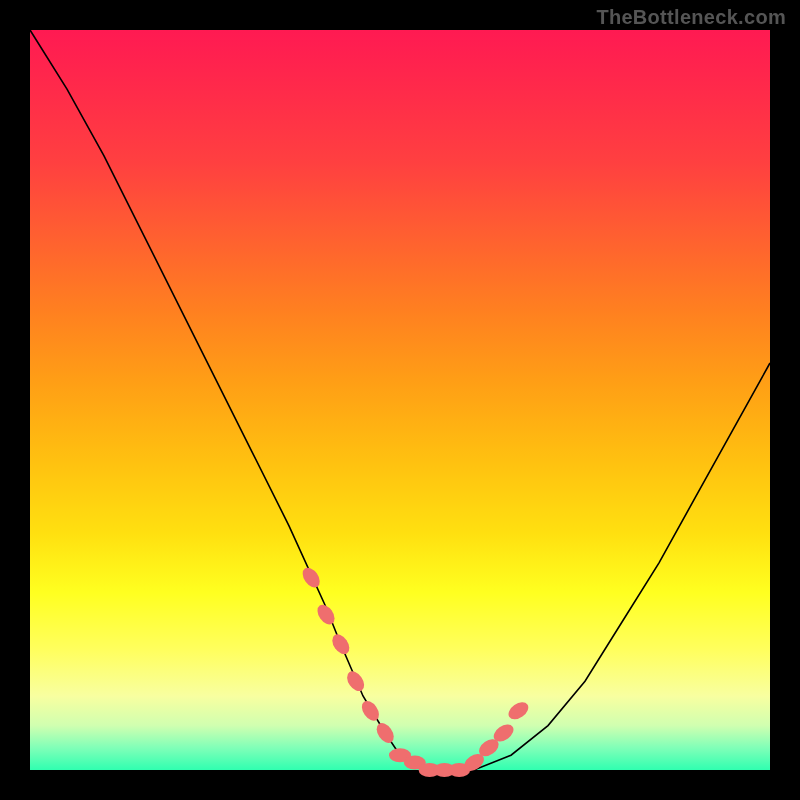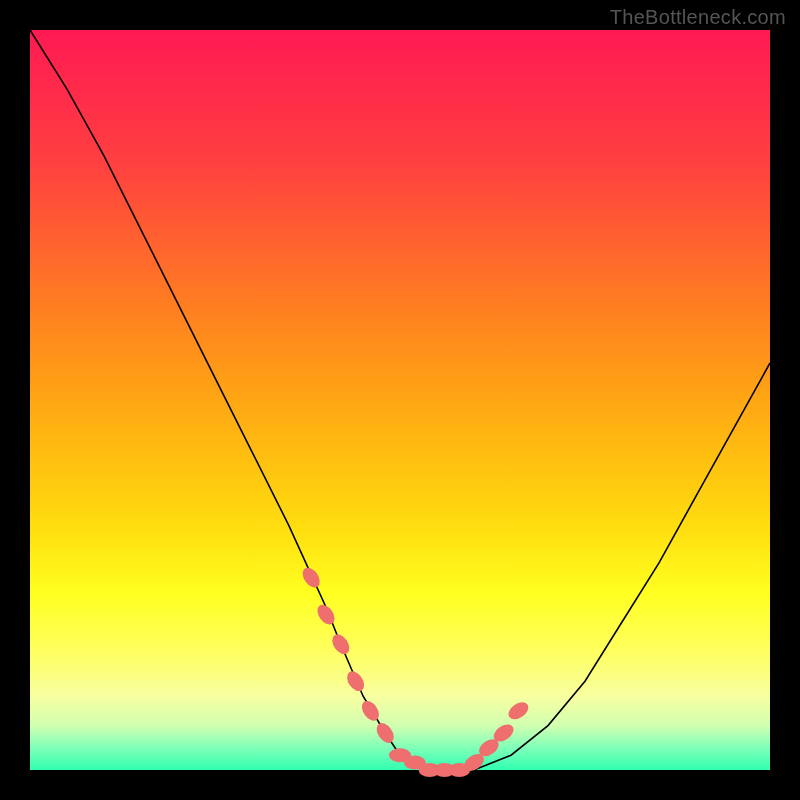--- a/index.html
+++ b/index.html
@@ -10,21 +10,21 @@
     position: relative;
     font-family: Arial, sans-serif;
     overflow: hidden;
   }
   .watermark {
     position: absolute;
     top: 6px;
     right: 14px;
     color: #555;
     font-size: 20px;
-    font-weight: 400;
+    font-weight: 700;
     letter-spacing: 0.3px;
     z-index: 10;
   }
   .plot-area {
     position: absolute;
     left: 30px;
     top: 30px;
     width: 740px;
     height: 740px;
     background: linear-gradient(to bottom,

